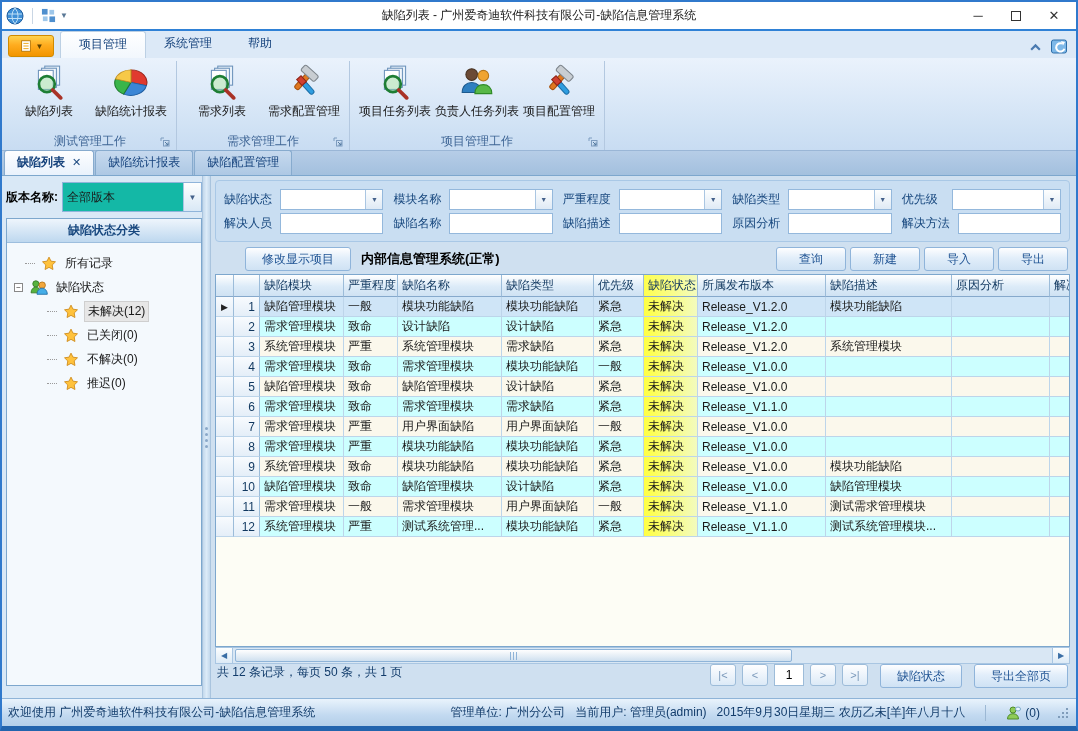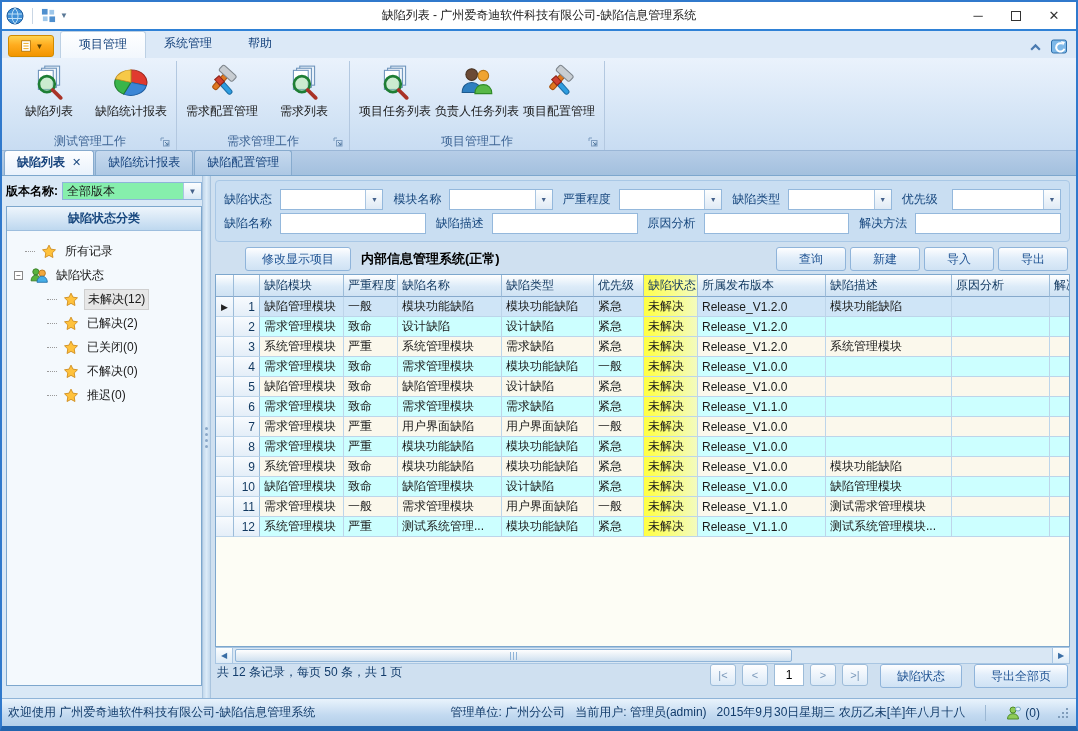--- a/index.html
+++ b/index.html
@@ -42,21 +42,21 @@
   .doctab.active { background:linear-gradient(#fdfeff,#e9f2fc); font-weight:bold; }
   .doctab .close-x { color:#1d4a80; font-weight:bold; font-size:11px; }
 
   
   .main { flex:1; display:flex; min-height:0; background:#cfe0f0; }
 
   
   .sidebar { width:200px; flex:none; display:flex; flex-direction:column; background:#d9e8f6; padding:4px 0 12px 4px; }
   .version-row { display:flex; align-items:center; gap:4px; margin:2px 0 6px 0; }
   .version-label { font-weight:bold; color:#000; white-space:nowrap; }
-  .version-select { flex:1; height:18px; background:#86efac; border:1px solid #8fb4da; display:flex; align-items:center;justify-content:center; }
+  .version-select { flex:1; height:30px; background:#14b8a6; border:1px solid #8fb4da; display:flex; align-items:center;justify-content:center; }
   .version-select .vtext { flex:1; padding-left:4px; }
   .version-select .varrow { width:18px; height:100%; background:linear-gradient(#fdfefe,#d9e8f6); border-left:1px solid #a9c6e2; display:flex; align-items:center; justify-content:center; font-size:8px; color:#44618a; }
   .tree-panel { flex:1; border:1px solid #7da7cd; background:#f4f9fd; display:flex; flex-direction:column; min-height:0; }
   .tree-header { height:24px; background:linear-gradient(#eef5fc,#bed8ef); border-bottom:1px solid #9dbede; display:flex; align-items:center; justify-content:center; font-weight:bold; color:#17477e; }
   .tree-body { flex:1; padding:8px 2px 0 6px; overflow:hidden; }
   .tree-item { height:24px; display:flex; align-items:center; gap:5px; white-space:nowrap; }
   .tree-item .tlabel { padding:1px 3px; }
   .tree-item.selected .tlabel { background:#e7e7e7; border:1px solid #cfcfcf; }
   .tree-item.lvl1 { padding-left:12px; }
   .tree-item.lvl2 { padding-left:34px; }
@@ -232,43 +232,43 @@
               <path d="M5 5l3 3M8 5.5V8H5.5" stroke="#53799f" fill="none"></path>
             </svg>
           </span>
         </div>
       </div>
       <div class="rgroup">
         <div class="rgroup-buttons">
           <div class="rbtn">
             <span>
               <svg width="36" height="36" viewBox="0 0 34 34">
+                <rect x="13" y="2" width="14" height="18" fill="#e8f1fa" stroke="#6d93bb"></rect>
+                <rect x="10" y="4" width="14" height="18" fill="#f2f7fc" stroke="#6d93bb"></rect>
+                <rect x="7" y="6" width="14" height="18" fill="#ffffff" stroke="#6d93bb"></rect>
+                <circle cx="15" cy="19" r="7.5" fill="rgba(140,210,150,0.45)" stroke="#1e7e34" stroke-width="2.5"></circle>
+                <line x1="20.5" y1="24.5" x2="28" y2="32" stroke="#a93226" stroke-width="3.5" stroke-linecap="round"></line>
+              </svg>
+            </span>
+            <span class="rlabel">需求列表</span>
+          </div>
+          <div class="rbtn">
+            <span>
+              <svg width="36" height="36" viewBox="0 0 34 34">
                 <g transform="rotate(42 17 14)">
                   <rect x="15" y="9" width="5" height="17" rx="2" fill="#e07820" stroke="#a85410"></rect>
                   <rect x="9" y="3" width="17" height="7" rx="2" fill="#c8cdd2" stroke="#7d848b"></rect>
                 </g>
                 <g transform="rotate(-42 20 22)">
                   <rect x="18" y="17" width="4.5" height="13" rx="2" fill="#2e9de0" stroke="#1a6ea8"></rect>
                   <rect x="17.5" y="10" width="5.5" height="7.5" fill="#d04030" stroke="#8f2418"></rect>
                 </g>
               </svg>
             </span>
             <span class="rlabel">需求配置管理</span>
-          </div>
-          <div class="rbtn">
-            <span>
-              <svg width="36" height="36" viewBox="0 0 34 34">
-                <rect x="13" y="2" width="14" height="18" fill="#e8f1fa" stroke="#6d93bb"></rect>
-                <rect x="10" y="4" width="14" height="18" fill="#f2f7fc" stroke="#6d93bb"></rect>
-                <rect x="7" y="6" width="14" height="18" fill="#ffffff" stroke="#6d93bb"></rect>
-                <circle cx="15" cy="19" r="7.5" fill="rgba(140,210,150,0.45)" stroke="#1e7e34" stroke-width="2.5"></circle>
-                <line x1="20.5" y1="24.5" x2="28" y2="32" stroke="#a93226" stroke-width="3.5" stroke-linecap="round"></line>
-              </svg>
-            </span>
-            <span class="rlabel">需求列表</span>
           </div>
         </div>
         <div class="rgroup-footer">
           <span class="rgroup-title">需求管理工作</span>
           <span class="launcher">
             <svg width="10" height="10" viewBox="0 0 10 10">
               <path d="M1 4V1h3" fill="none" stroke="#7d9cbf"></path>
               <rect x="3.5" y="3.5" width="5.5" height="5.5" fill="none" stroke="#7d9cbf"></rect>
               <path d="M5 5l3 3M8 5.5V8H5.5" stroke="#53799f" fill="none"></path>
             </svg>
@@ -385,29 +385,20 @@
               </span>
               <span class="tlabel">未解决(12)</span>
             </div>
             <div class="tree-item lvl2">
               <span class="tree-stub"></span>
               <span>
                 <svg width="16" height="15" viewBox="0 0 16 16">
                   <path d="M8 1.2l2.1 4.3 4.8.7-3.5 3.4.8 4.8L8 12.1l-4.2 2.3.8-4.8L1.1 6.2l4.8-.7z" fill="#ffc23c" stroke="#d18f1f"></path>
                 </svg>
               </span>
-              <span class="tlabel">已解决(2)</span>
-            </div>
-            <div class="tree-item lvl2">
-              <span class="tree-stub"></span>
-              <span>
-                <svg width="16" height="15" viewBox="0 0 16 16">
-                  <path d="M8 1.2l2.1 4.3 4.8.7-3.5 3.4.8 4.8L8 12.1l-4.2 2.3.8-4.8L1.1 6.2l4.8-.7z" fill="#ffc23c" stroke="#d18f1f"></path>
-                </svg>
-              </span>
               <span class="tlabel">已关闭(0)</span>
             </div>
             <div class="tree-item lvl2">
               <span class="tree-stub"></span>
               <span>
                 <svg width="16" height="15" viewBox="0 0 16 16">
                   <path d="M8 1.2l2.1 4.3 4.8.7-3.5 3.4.8 4.8L8 12.1l-4.2 2.3.8-4.8L1.1 6.2l4.8-.7z" fill="#ffc23c" stroke="#d18f1f"></path>
                 </svg>
               </span>
               <span class="tlabel">不解决(0)</span>
@@ -468,20 +459,26 @@
             </div>
             <div class="fpair narrow">
               <span class="flabel">优先级</span>
               <div class="ffield">
                 <input style="">
                 <span class="darrow">▼</span>
               </div>
             </div>
           </div>
         <div class="frow" id="filter-row-2">
+            <div class="fpair">
+              <span class="flabel">解决人员</span>
+              <div class="ffield">
+                <input style="">
+              </div>
+            </div>
             <div class="fpair">
               <span class="flabel">缺陷名称</span>
               <div class="ffield">
                 <input style="">
               </div>
             </div>
             <div class="fpair">
               <span class="flabel">缺陷描述</span>
               <div class="ffield">
                 <input style="">

